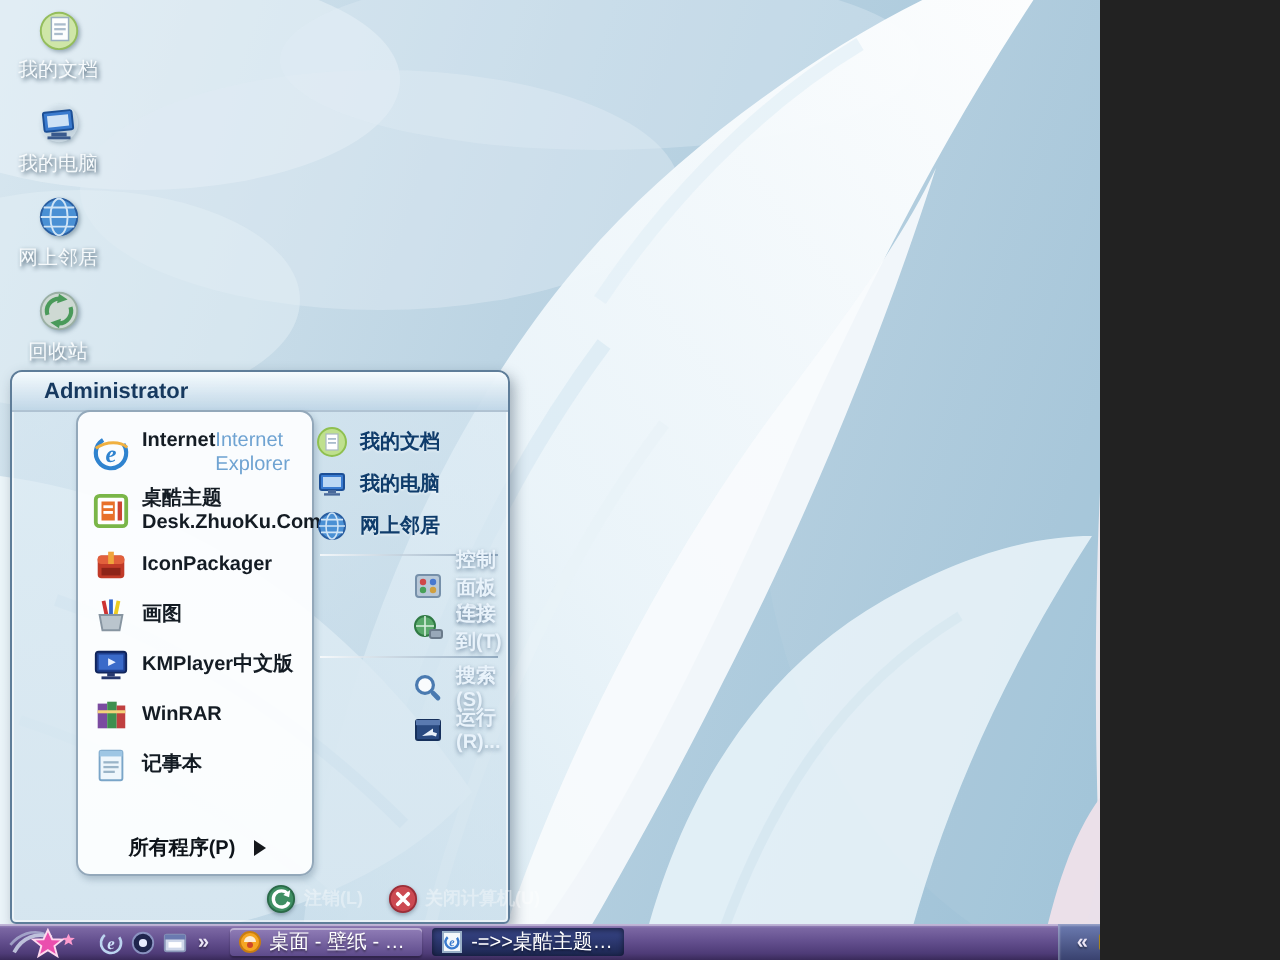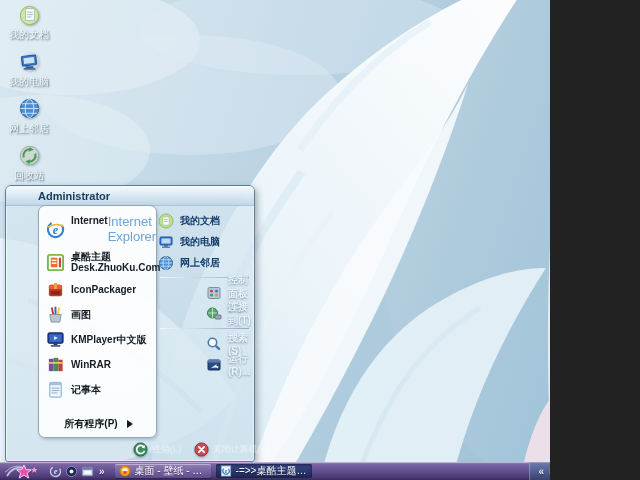--- a/index.html
+++ b/index.html
@@ -16,33 +16,33 @@
   .dicon svg{width:23px;height:23px;filter:drop-shadow(1px 1px 1px rgba(40,70,90,.4));}
   .dicon .lbl{margin-top:2px;font-size:10px;color:#f6fafc;
     text-shadow:1px 1px 2px rgba(55,80,100,.95);white-space:nowrap;}
 
   
   .start-menu{position:absolute;left:5px;top:185px;width:248px;height:275px;z-index:5;
     border:1px solid #5e7d99;border-radius:6px 6px 3px 3px;
     background:linear-gradient(rgba(216,232,242,.68),rgba(196,218,232,.55));
     box-shadow:2px 3px 7px rgba(40,60,80,.4),inset 0 0 0 1px rgba(255,255,255,.55);}
   .sm-header{height:19px;border-radius:5px 5px 0 0;display:flex;align-items:center;
-    padding-left:32px;font-size:11px;font-weight:bold;color:#16395f;
+    padding-left:16px;font-size:11px;font-weight:bold;color:#16395f;
     background:linear-gradient(rgba(246,251,254,.95),rgba(188,212,229,.85));
     border-bottom:1px solid rgba(120,150,175,.55);}
   .sm-left{position:absolute;left:32px;top:19px;width:119px;height:233px;box-sizing:border-box;
     background:rgba(253,254,255,.93);border:1px solid #93a8ba;border-radius:7px;
     box-shadow:1px 2px 3px rgba(60,90,115,.28);padding:6px 3px 26px 5px;
     display:flex;flex-direction:column;}
   .sm-item{display:flex;align-items:center;gap:6px;padding:3px 2px;cursor:pointer;border-radius:3px;}
   .sm-item .ic{width:19px;height:19px;flex:0 0 19px;}
   .sm-item .ic svg{width:19px;height:19px;}
   .txt2{display:flex;flex-direction:row;line-height:1.15;}
   .t1{font-size:10px;font-weight:bold;color:#141c24;}
-  .t2{font-size:13px;color:#6fa3d2;}
+  .t2{font-size:10px;color:#6fa3d2;}
   .sm-allprog{position:absolute;bottom:6px;left:10px;right:8px;display:flex;align-items:center;
     justify-content:center;gap:9px;font-size:10px;font-weight:bold;color:#0e141a;cursor:pointer;}
   .tri{width:0;height:0;border-left:6px solid #15181c;border-top:4px solid transparent;
     border-bottom:4px solid transparent;}
   .sm-right{position:absolute;left:152px;top:24px;width:93px;}
   .sr-item{display:flex;align-items:center;gap:6px;height:21px;font-size:10px;font-weight:bold;cursor:pointer;}
   .sr-item .ic15{width:16px;height:16px;flex:0 0 16px;}
   .sr-item .ic15 svg{width:16px;height:16px;}
   .sr-dark{color:#0f3c6b;text-shadow:0 1px 1px rgba(255,255,255,.4);}
   .sr-lite{color:#e9f3fb;text-shadow:0 1px 2px rgba(70,100,130,.65);padding-left:48px;}

